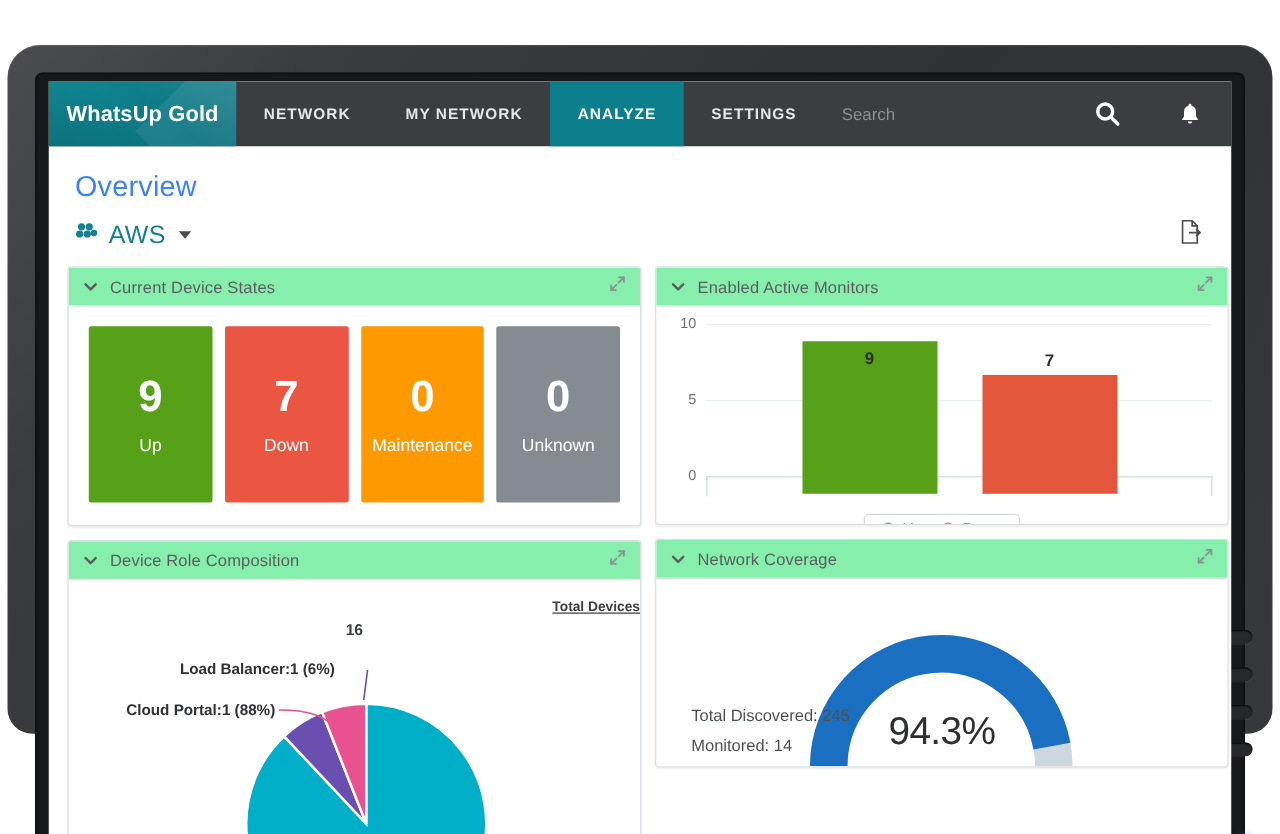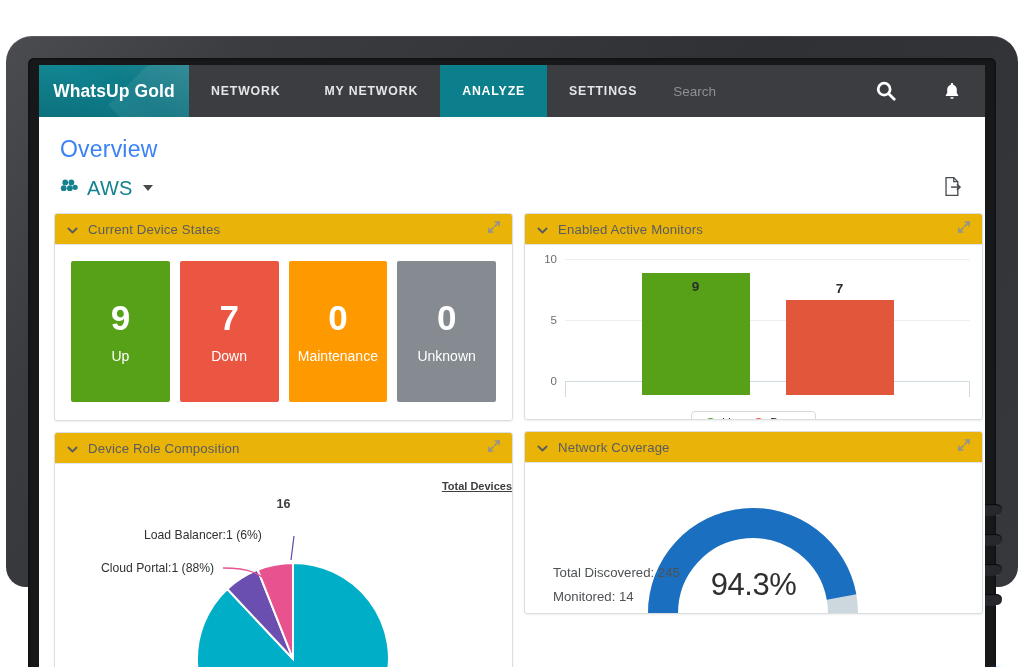--- a/index.html
+++ b/index.html
@@ -115,21 +115,21 @@
   .col-left { width: 459px; }
   .col-right { width: 459px; }
   .panel {
     background: #ffffff;
     border: 1px solid #dcdfe1;
     border-radius: 3px;
     box-shadow: 0 1px 2px rgba(0,0,0,0.07);
     overflow: hidden;
   }
   .panel-head {
-    height: 31px; background: #eab308;
+    height: 31px; background: #86efac;
     border-bottom: 1px solid #e2e5e7;
     display: flex; align-items: center; padding: 0 11px;
   }
   .panel-title {
     font-size: 13.2px; color: #5a5d60; margin-left: 9px; letter-spacing: 0.15px;
   }
   .panel-expand { margin-left: auto; }
   .chev { width: 13px; height: 13px; }
 
   
@@ -176,21 +176,21 @@
   #pie-body { height: 218px; position: relative; }
   #pie-total-title {
     position: absolute; top: 16px; left: 0; right: 0; text-align: right;
     font-size: 11px; font-weight: bold; color: #3c3f42; text-decoration: underline;
   }
   #pie-total-value {
     position: absolute; top: 33px; left: 0; right: 0; text-align: center;
     font-size: 12.5px; font-weight: bold; color: #3c3f42;
   }
   .pie-callout {
-    position: absolute; font-size: 12.2px; font-weight: normal;
+    position: absolute; font-size: 12.2px; font-weight: bold;
     color: #2f3133; white-space: nowrap;
   }
 
   
   #gauge-body { height: 150px; position: relative; overflow: hidden; }
   #gauge-value {
     position: absolute; left: 0; right: 0; top: 104px; text-align: center;
     font-size: 31px; color: #2d2f31; letter-spacing: -0.5px;
   }
   .gauge-stat {

